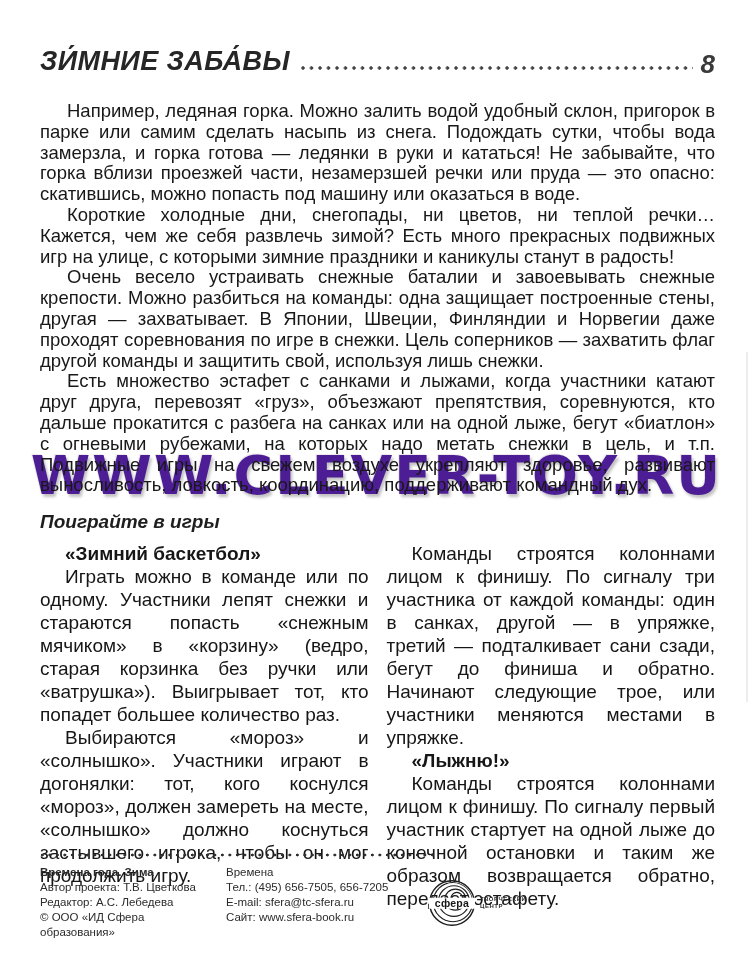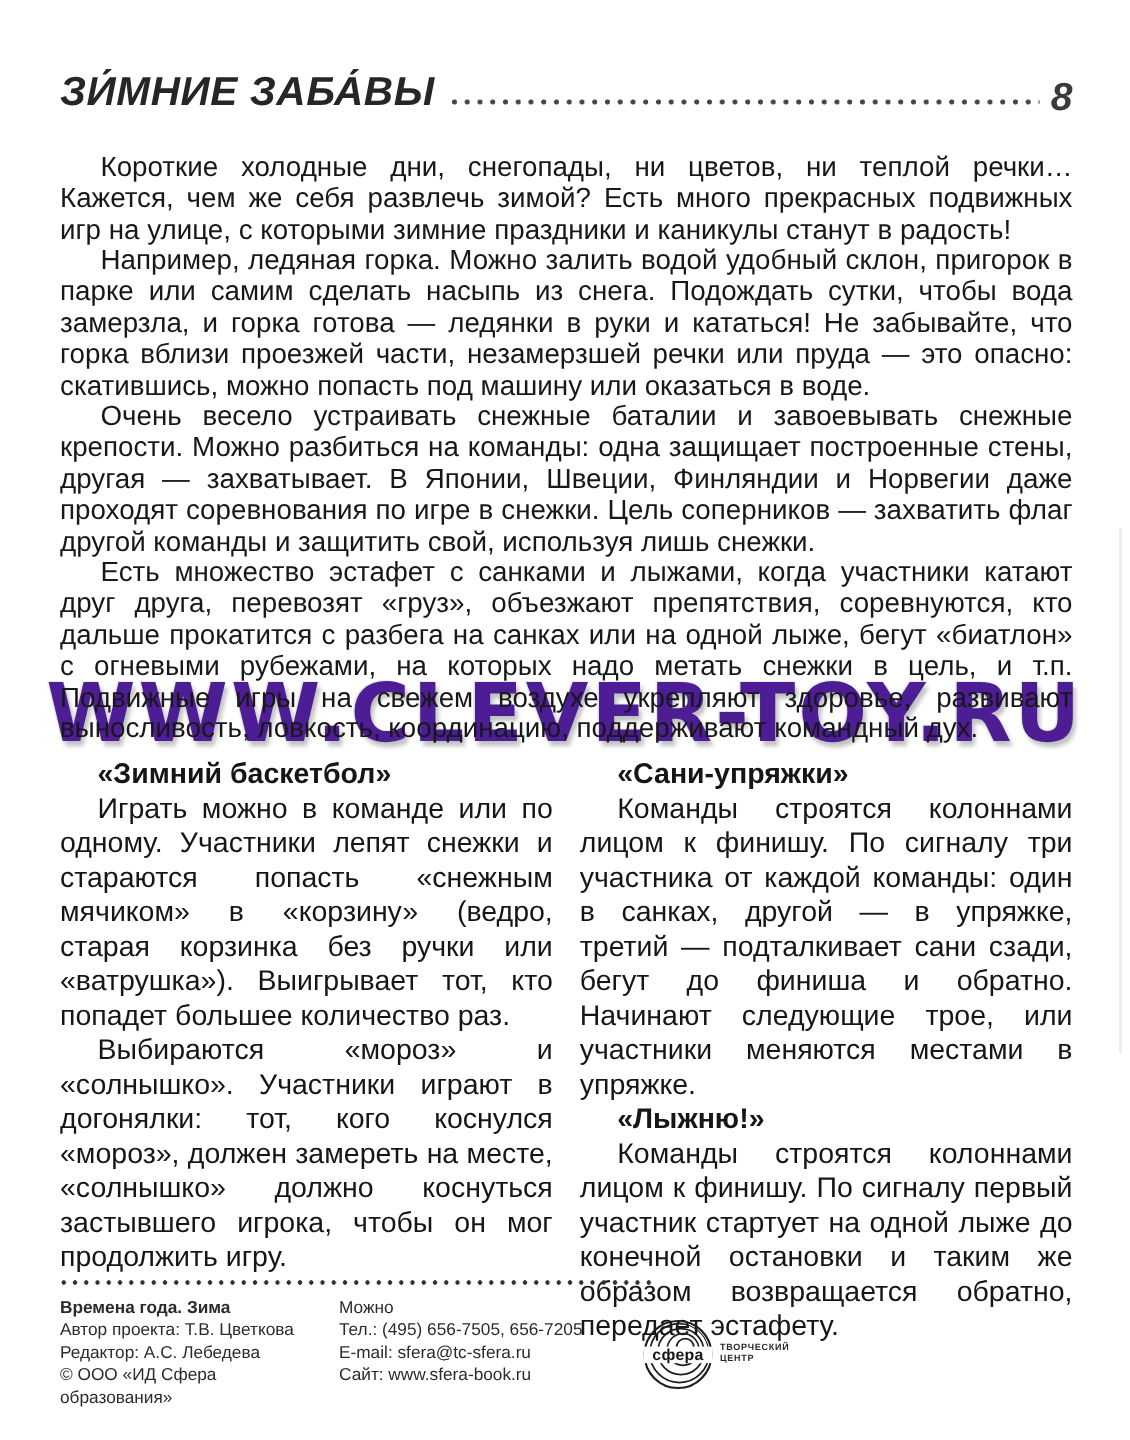--- a/index.html
+++ b/index.html
@@ -60,54 +60,54 @@
 
   <div class="content">
 
     <div class="titlebar">
       <div class="title">ЗИ́МНИЕ ЗАБА́ВЫ</div>
       <div class="leader"></div>
       <div class="pagenum">8</div>
     </div>
 
     <div class="intro">
+      <p>Например, ледяная горка. Можно залить водой удобный склон, пригорок в парке или самим сделать насыпь из снега. Подождать сутки, чтобы вода замерзла, и горка готова — ледянки в руки и кататься! Не забывайте, что горка вблизи проезжей части, незамерзшей речки или пруда — это опасно: скатившись, можно попасть под машину или оказаться в воде.</p>
       <p>Короткие холодные дни, снегопады, ни цветов, ни теплой речки… Кажется, чем же себя развлечь зимой? Есть много прекрасных подвижных игр на улице, с которыми зимние праздники и каникулы станут в радость!</p>
-      <p>Например, ледяная горка. Можно залить водой удобный склон, пригорок в парке или самим сделать насыпь из снега. Подождать сутки, чтобы вода замерзла, и горка готова — ледянки в руки и кататься! Не забывайте, что горка вблизи проезжей части, незамерзшей речки или пруда — это опасно: скатившись, можно попасть под машину или оказаться в воде.</p>
       <p>Очень весело устраивать снежные баталии и завоевывать снежные крепости. Можно разбиться на команды: одна защищает построенные стены, другая — захватывает. В Японии, Швеции, Финляндии и Норвегии даже проходят соревнования по игре в снежки. Цель соперников — захватить флаг другой команды и защитить свой, используя лишь снежки.</p>
       <p>Есть множество эстафет с санками и лыжами, когда участники катают друг друга, перевозят «груз», объезжают препятствия, соревнуются, кто дальше прокатится с разбега на санках или на одной лыже, бегут «биатлон» с огневыми рубежами, на которых надо метать снежки в цель, и т.п. Подвижные игры на свежем воздухе укрепляют здоровье, развивают выносливость, ловкость, координацию, поддерживают командный дух.</p>
     </div>
 
+    <h2 class="section-heading">Поиграйте в игры</h2>
 
     <div class="cols">
       <div class="col">
         <h3>«Зимний баскетбол»</h3>
         <p>Играть можно в команде или по одному. Участники лепят снежки и стараются попасть «снежным мячиком» в «корзину» (ведро, старая корзинка без ручки или «ватрушка»). Выигрывает тот, кто попадет большее количество раз.</p>
         <p>Выбираются «мороз» и «солнышко». Участники играют в догонялки: тот, кого коснулся «мороз», должен замереть на месте, «солнышко» должно коснуться застывшего игрока, чтобы он мог продолжить игру.</p>
       </div>
       <div class="col">
-        <h3>«Сани-упряжки»</h3>
         <p>Команды строятся колоннами лицом к финишу. По сигналу три участника от каждой команды: один в санках, другой — в упряжке, третий — подталкивает сани сзади, бегут до финиша и обратно. Начинают следующие трое, или участники меняются местами в упряжке.</p>
         <h3>«Лыжню!»</h3>
         <p>Команды строятся колоннами лицом к финишу. По сигналу первый участник стартует на одной лыже до конечной остановки и таким же образом возвращается обратно, передает эстафету.</p>
       </div>
     </div>
 
   </div>
 
   <div class="footer">
     <div class="fdots"></div>
     <div class="frow">
       <div class="fcol fcol-imprint">
         <div class="fbold">Времена года. Зима</div>
         <div>Автор проекта: Т.В. Цветкова</div>
         <div>Редактор: А.С. Лебедева</div>
         <div>© ООО «ИД Сфера образования»</div>
       </div>
       <div class="fcol fcol-contacts">
-        <div>Можно</div>
+        <div>Времена</div>
         <div>Тел.: (495) 656-7505, 656-7205</div>
         <div>E-mail: sfera@tc-sfera.ru</div>
         <div>Сайт: www.sfera-book.ru</div>
       </div>
       <div class="flogo">
         <svg width="48" height="48" viewBox="0 0 100 100" aria-hidden="true">
           <defs>
             <clipPath id="lc">
                 <circle cx="50" cy="50" r="44"></circle>
               </clipPath>

